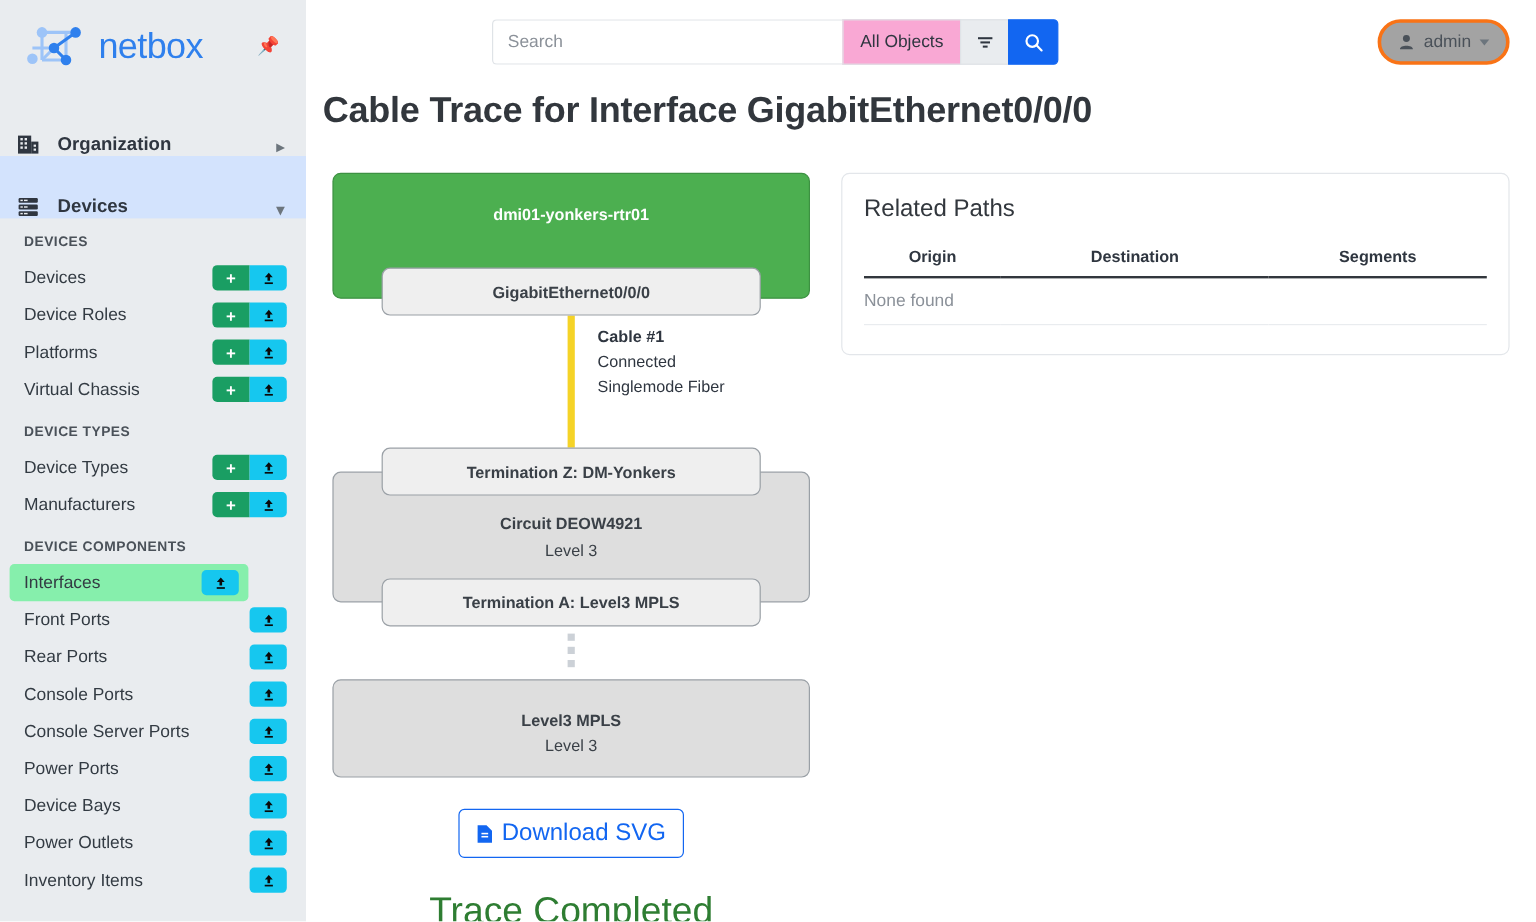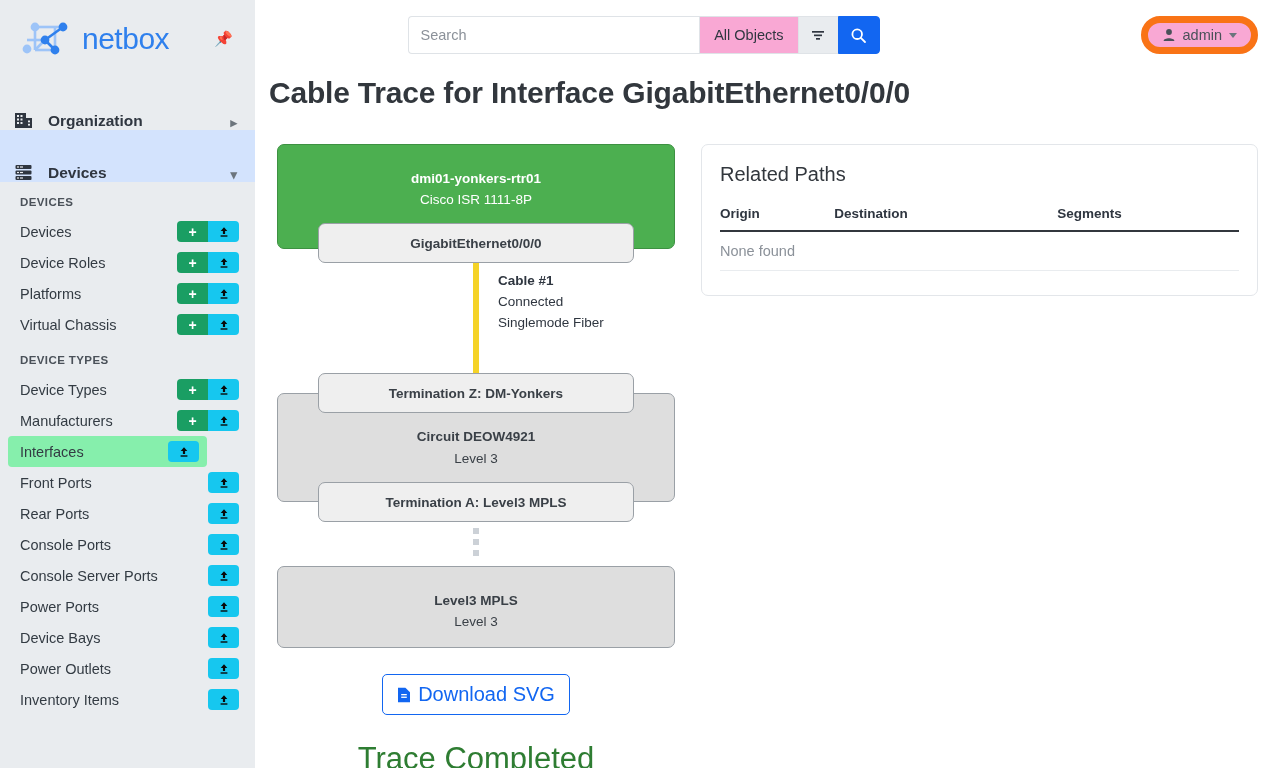--- a/index.html
+++ b/index.html
@@ -105,23 +105,23 @@
     cursor: pointer; color: #2f3640;
   }
   .go-btn {
     display: flex; align-items: center; justify-content: center;
     width: 42px; background: #1266f1; border: 1px solid #1266f1;
     border-radius: 0 4px 4px 0; cursor: pointer; color: #fff;
   }
   .user-btn {
     display: flex; align-items: center; gap: 7px;
     height: 38px; padding: 0 14px;
-    border: 7px solid #f97316; border-radius: 19px;
+    border: 3px solid #f97316; border-radius: 19px;
     font-size: 14.5px; color: #4a5159;
-    cursor: pointer; background: #f9a8d4;
+    cursor: pointer; background: #a3a3a3;
     margin-left: auto;
   }
   .caret { border-left: 4px solid transparent; border-right: 4px solid transparent; border-top: 5px solid #6c757d; }
 
   .page-title {
     font-size: 30px; font-weight: 700; color: #32373d;
     padding: 6px 0 0 14px;
     letter-spacing: -0.2px;
   }
 
@@ -192,21 +192,21 @@
   
   .card {
     flex: 1;
     border: 1px solid #e3e6ea; border-radius: 7px;
     background: #fff; padding: 18px 18px 22px 18px;
     height: 152px;
   }
   .card-title { font-size: 20px; font-weight: 400; color: #32373d; margin-bottom: 20px; }
   table.rp { width: 100%; border-collapse: collapse; }
   table.rp th {
-    text-align: left; font-size: 13.5px; font-weight: 700; color: #2f3640;
+    text-align: center; font-size: 13.5px; font-weight: 700; color: #2f3640;
     padding: 0 0 9px 0; border-bottom: 2px solid #32373d;
   }
   table.rp td {
     font-size: 14.5px; color: #8b9199;
     padding: 11px 0; border-bottom: 1px solid #e9ecef;
   }
 </style>
 </head>
 <body>
 
@@ -340,20 +340,21 @@
           <span class="btn-group">
             <span class="mini-btn add">+</span>
             <span class="mini-btn imp">
               <svg width="12" height="12" viewBox="0 0 12 12">
                 <path d="M6 1.2 L9.3 5 H7.1 V8 H4.9 V5 H2.7 Z" fill="#0a0a0a"></path>
                 <rect x="2.6" y="9.3" width="6.8" height="1.4" fill="#0a0a0a"></rect>
               </svg>
             </span>
           </span>
         </div>
+        <div class="nav-section">DEVICE COMPONENTS</div>
         <div class="nav-row current">
           <span class="label">Interfaces</span>
           <span class="btn-group">
             <span class="mini-btn imp solo">
               <svg width="12" height="12" viewBox="0 0 12 12">
                 <path d="M6 1.2 L9.3 5 H7.1 V8 H4.9 V5 H2.7 Z" fill="#0a0a0a"></path>
                 <rect x="2.6" y="9.3" width="6.8" height="1.4" fill="#0a0a0a"></rect>
               </svg>
             </span>
           </span>
@@ -482,21 +483,20 @@
     </div>
 
     <h1 class="page-title">Cable Trace for Interface GigabitEthernet0/0/0</h1>
 
     <div class="content">
 
       <div class="trace">
 
         <div class="node node-device">
           <div class="n1">dmi01-yonkers-rtr01</div>
-          <div class="n2">Cisco ISR 1111-8P</div>
         </div>
 
         <div class="term overlap-up">
           <span>GigabitEthernet0/0/0</span>
         </div>
 
         <div class="cable-zone">
           <div class="cable-line"></div>
           <div class="cable-info">
             <div class="ct b">Cable #1</div>

